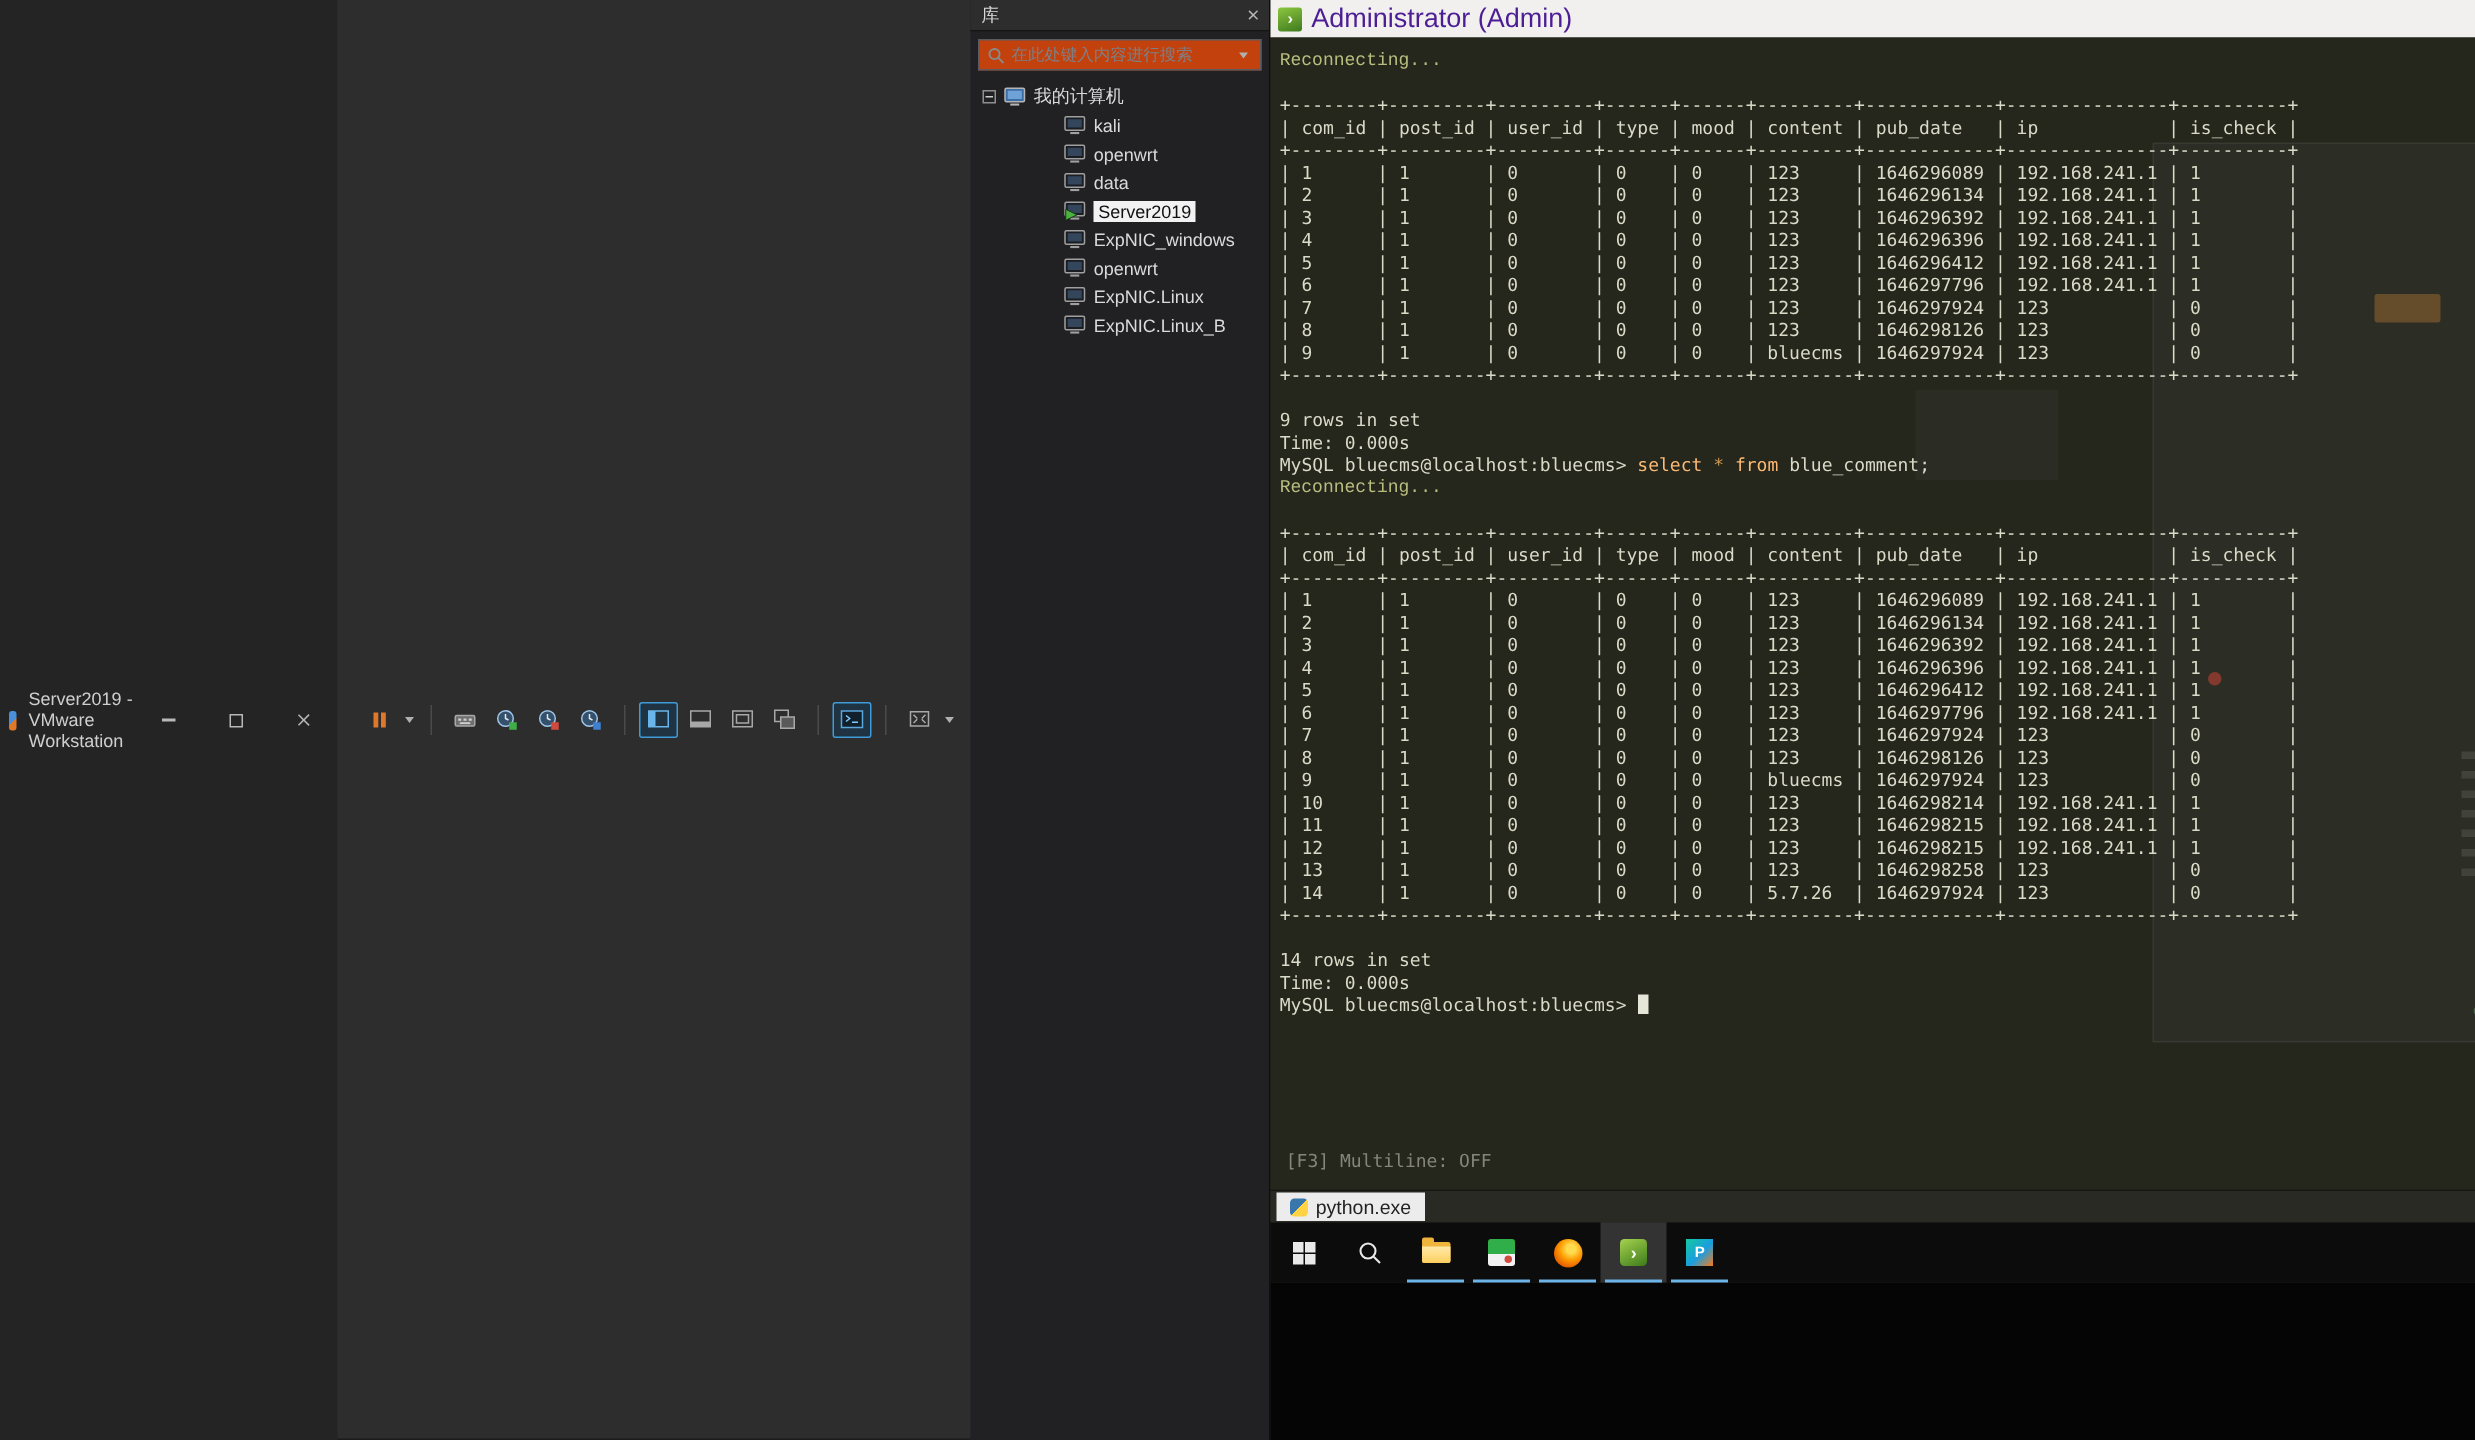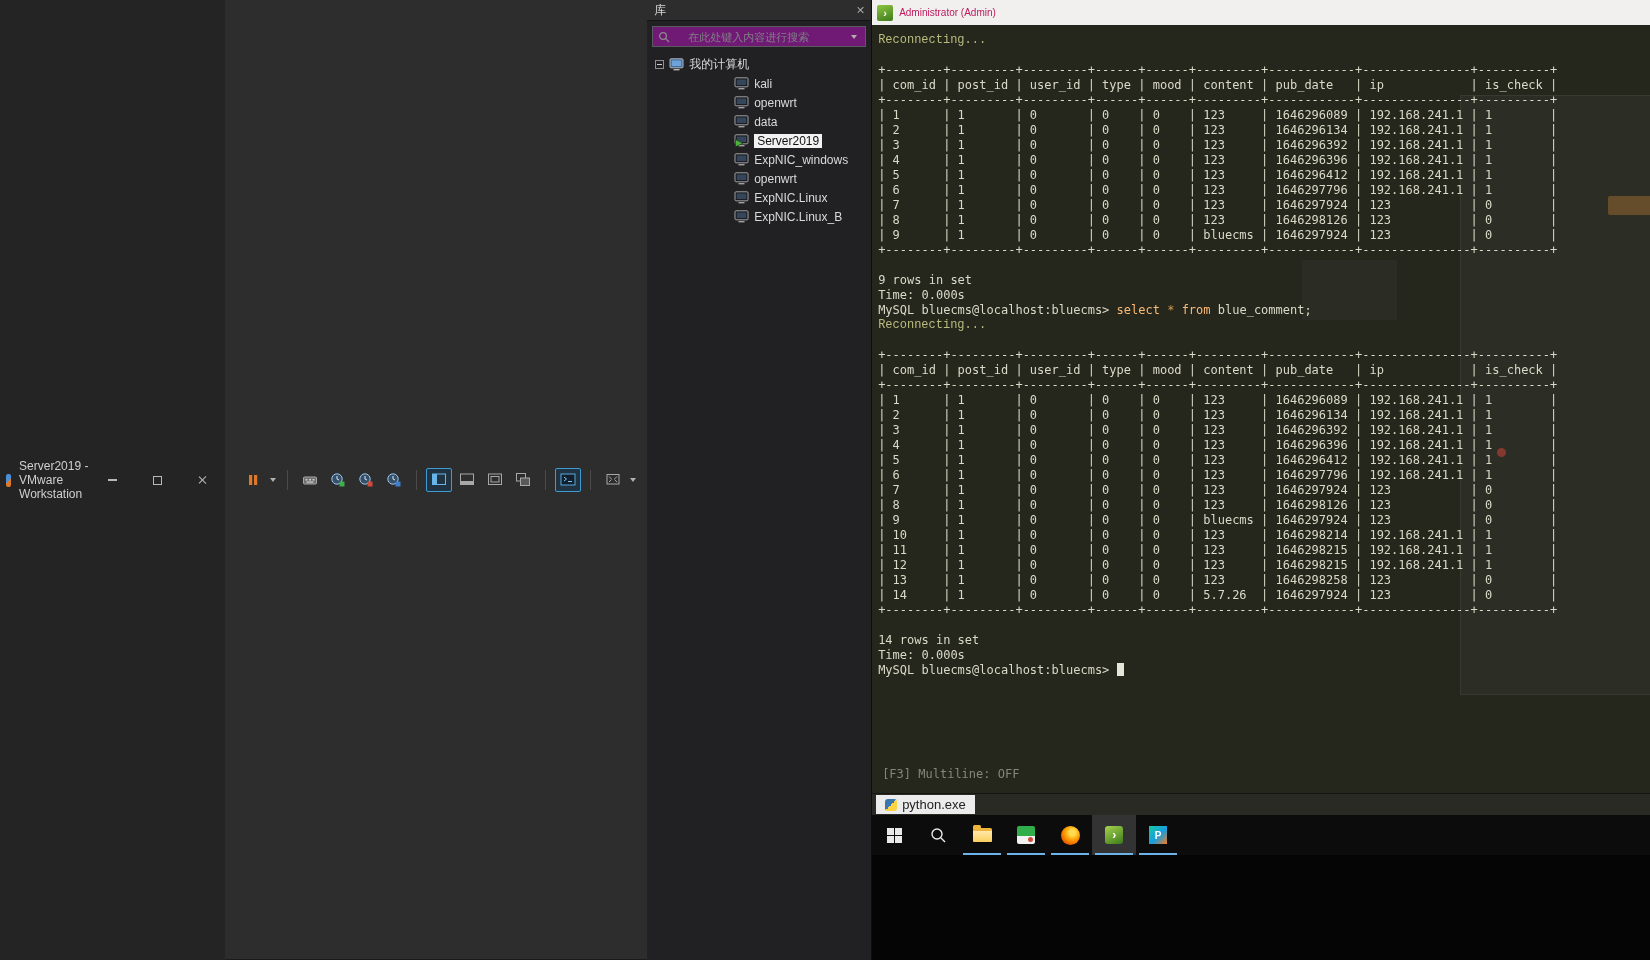--- a/index.html
+++ b/index.html
@@ -33,39 +33,39 @@
 
   
   .main{flex:1;display:flex;min-height:0;}
 
   
   .sidebar{flex:0 0 200px;background:#212124;border-right:1px solid #0e0e0e;display:flex;flex-direction:column;}
   .sb-header{height:21px;background:#2d2d2d;border-bottom:1px solid #151515;display:flex;align-items:center;padding:0 7px;color:#d8d8d8;font-size:12px;}
   .sb-close{margin-left:auto;color:#b5b5b5;display:flex;}
   .sb-close .xbar{width:8px;height:8px;}
   .sb-close .xbar::before,.sb-close .xbar::after{left:3.4px;height:8px;}
-  .sb-search{margin:5px 5px 3px;height:21px;border:1px solid #5a5a60;background:#701a75;display:flex;align-items:center;padding:0 5px;gap:18px;justify-content:center;}
+  .sb-search{margin:5px 5px 3px;height:21px;border:1px solid #5a5a60;background:#c2410c;display:flex;align-items:center;padding:0 5px;gap:4px;justify-content:center;}
   .sb-search input{flex:1;min-width:0;background:transparent;border:0;outline:0;color:#ccc;font-size:11px;font-family:inherit;}
   .sb-search input::placeholder{color:#7f7f85;}
   .tree{padding-top:5px;font-size:12px;color:#dadada;flex:1;}
   .tree-row{height:19px;display:flex;align-items:center;gap:5px;padding-left:8px;white-space:nowrap;}
-  .tree-row.child{padding-left:62px;margin-left:25px;}
+  .tree-row.child{padding-left:62px;}
   .expander{width:9px;height:9px;border:1px solid #8f8f8f;position:relative;flex:0 0 9px;}
   .expander::after{content:"";position:absolute;left:1px;right:1px;top:3px;height:1px;background:#cfcfcf;}
   .tree-ic{display:flex;flex:0 0 auto;}
   .tree-label.selected{background:#f2f2f2;color:#111;padding:0 3px;}
 
   
   .vm-outer{flex:1;background:#050505;position:relative;min-width:0;}
   .vm-screen{position:absolute;left:0;top:0;width:1363px;height:855px;display:flex;flex-direction:column;background:#25261c;}
 
   .con-titlebar{flex:0 0 25px;background:#f1f0ee;display:flex;align-items:center;padding-left:5px;gap:6px;}
   .con-icon{width:16px;height:16px;border-radius:2px;background:linear-gradient(160deg,#8dc63f,#3e7a1e);
             color:#fff;font-size:11px;font-weight:bold;display:flex;align-items:center;justify-content:center;}
-  .con-title{font-size:10px;color:#be185d;}
+  .con-title{font-size:18px;color:#4c1d95;}
   .con-controls{margin-left:auto;display:flex;height:100%;--cap-bg:#f1f0ee;}
   .con-btn{width:45px;display:flex;align-items:center;justify-content:center;color:#3a3a3a;}
   .restore-ic{position:relative;width:10px;height:10px;}
   .restore-ic::before{content:"";position:absolute;left:2.8px;top:0;width:6.5px;height:6.5px;border:1px solid currentColor;}
   .restore-ic::after{content:"";position:absolute;left:0;top:2.8px;width:6.5px;height:6.5px;border:1px solid currentColor;background:var(--cap-bg,#f1f0ee);}
 
   .terminal{flex:1;position:relative;overflow:hidden;background:#25261c;}
   .term-text{position:absolute;left:6px;top:8px;z-index:2;white-space:pre;
              font-family:"DejaVu Sans Mono","Liberation Mono",monospace;font-size:12px;line-height:15px;color:#dadac8;}
   .c-recon{color:#b9bd7e;font-family:Liberation Mono, monospace;}

